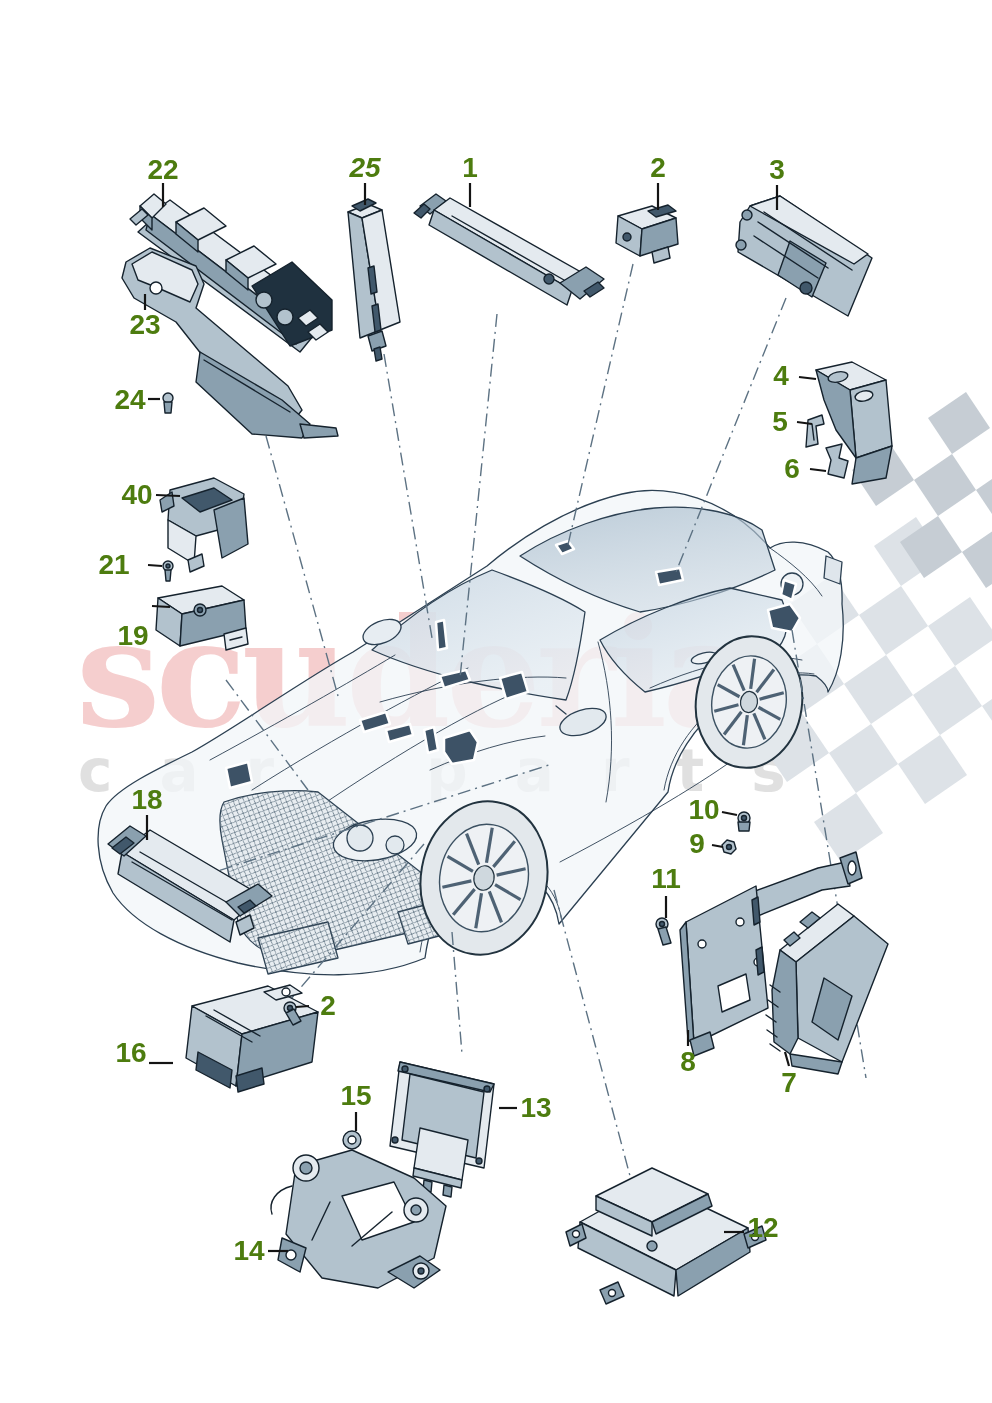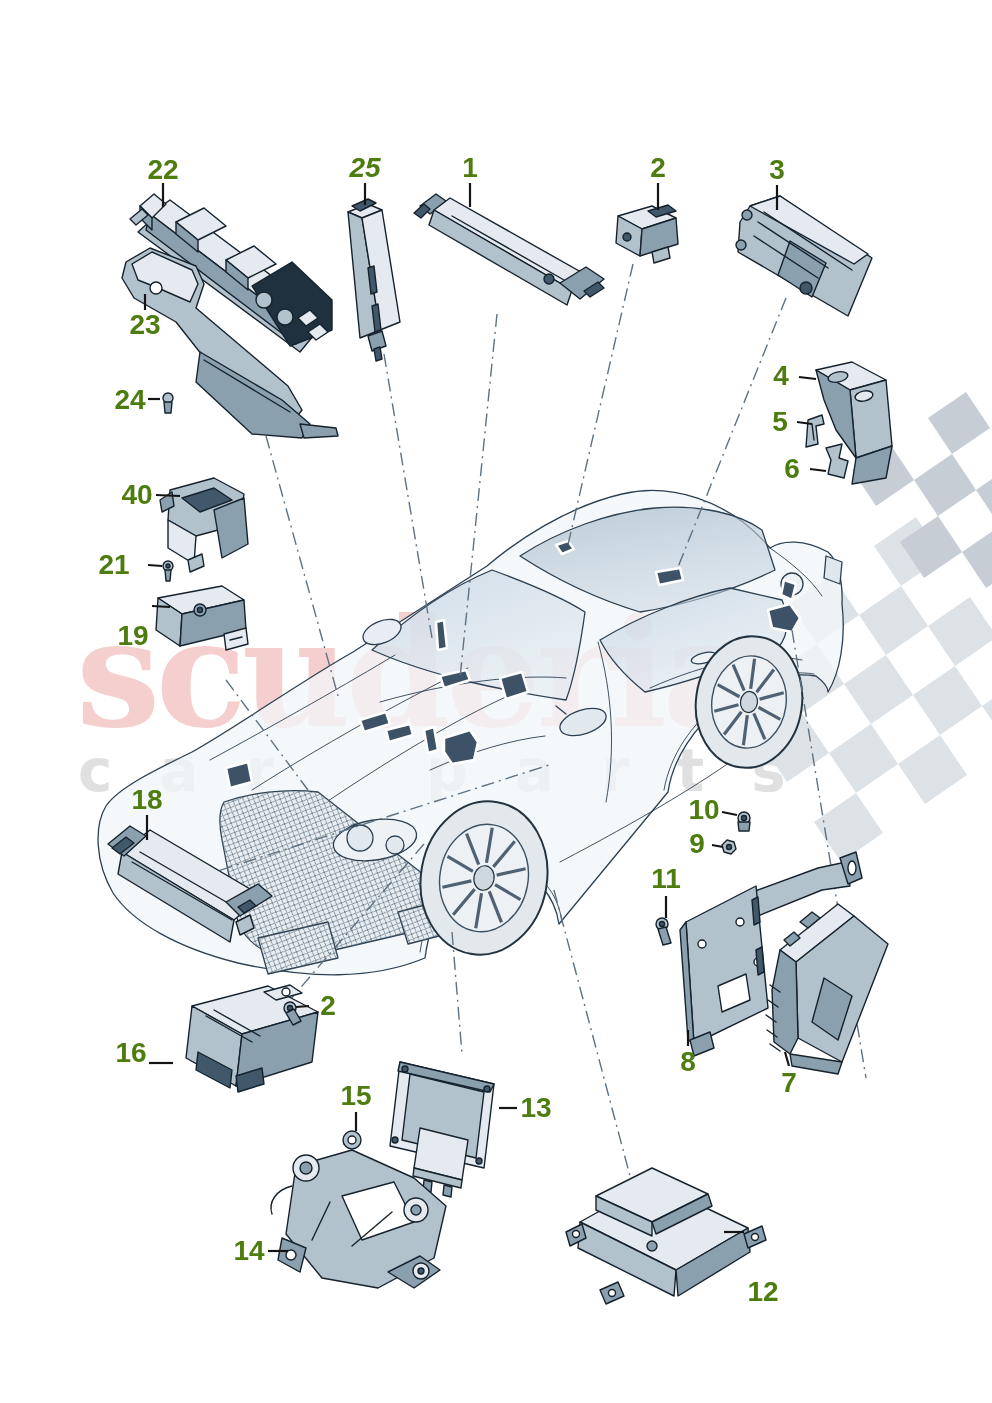--- a/index.html
+++ b/index.html
@@ -445,21 +445,21 @@
       <div class="callout" style="left: 658px; top: 168px;">2</div>
       <div class="callout" style="left: 777px; top: 170px;">3</div>
       <div class="callout" style="left: 781px; top: 376px;">4</div>
       <div class="callout" style="left: 780px; top: 422px;">5</div>
       <div class="callout" style="left: 792px; top: 469px;">6</div>
       <div class="callout" style="left: 789px; top: 1083px;">7</div>
       <div class="callout" style="left: 688px; top: 1062px;">8</div>
       <div class="callout" style="left: 697px; top: 844px;">9</div>
       <div class="callout" style="left: 704px; top: 810px;">10</div>
       <div class="callout" style="left: 666px; top: 879px; text-align: center;">11</div>
-      <div class="callout" style="left: 763px; top: 1292px;">12</div>
+      <div class="callout" style="left: 763px; top: 1228px;">12</div>
       <div class="callout" style="left: 536px; top: 1108px;">13</div>
       <div class="callout" style="left: 249px; top: 1251px;">14</div>
       <div class="callout" style="left: 356px; top: 1096px;">15</div>
       <div class="callout" style="left: 131px; top: 1028px; margin-top: 25px;">16</div>
       <div class="callout" style="left: 328px; top: 1006px;">2</div>
       <div class="callout" style="left: 147px; top: 800px;">18</div>
       <div class="callout" style="left: 133px; top: 636px;">19</div>
       <div class="callout" style="left: 137px; top: 495px;">40</div>
       <div class="callout" style="left: 114px; top: 565px;">21</div>
       <div class="callout" style="left: 163px; top: 170px;">22</div>

